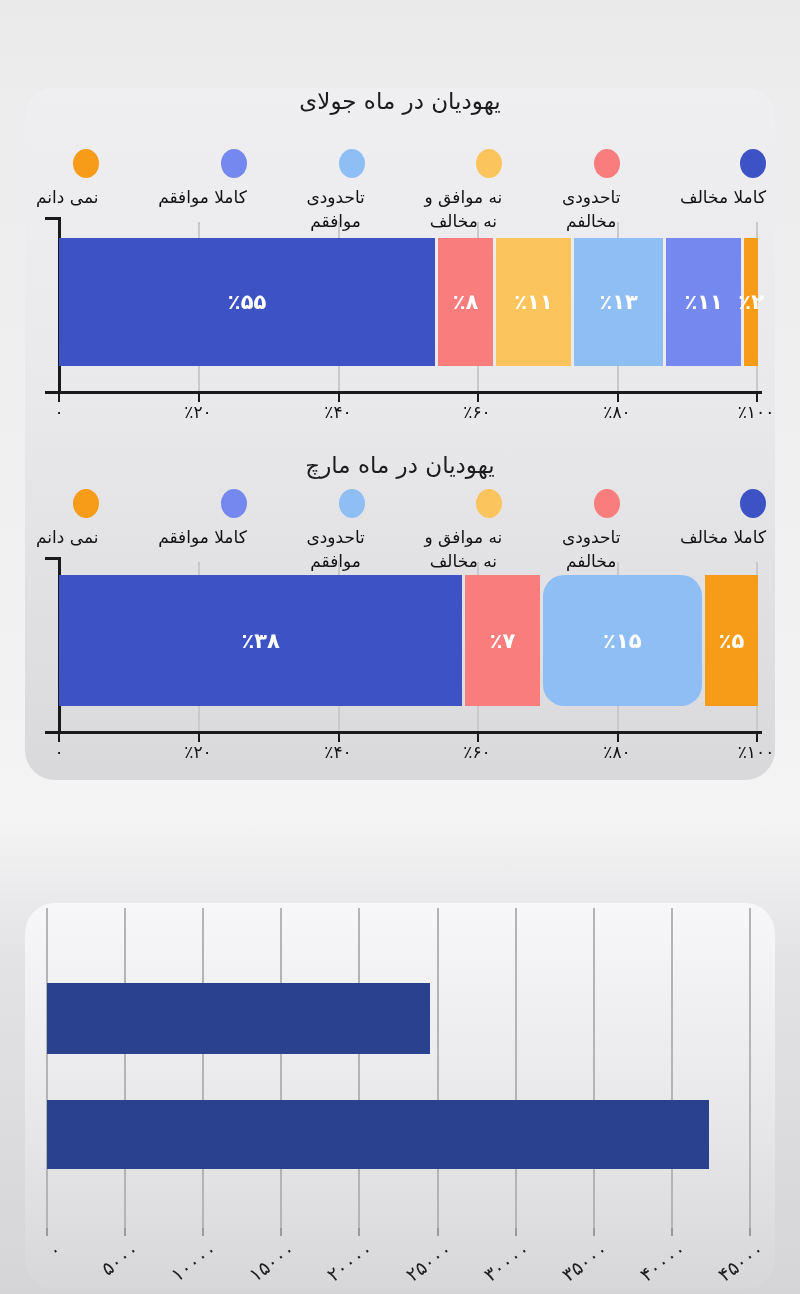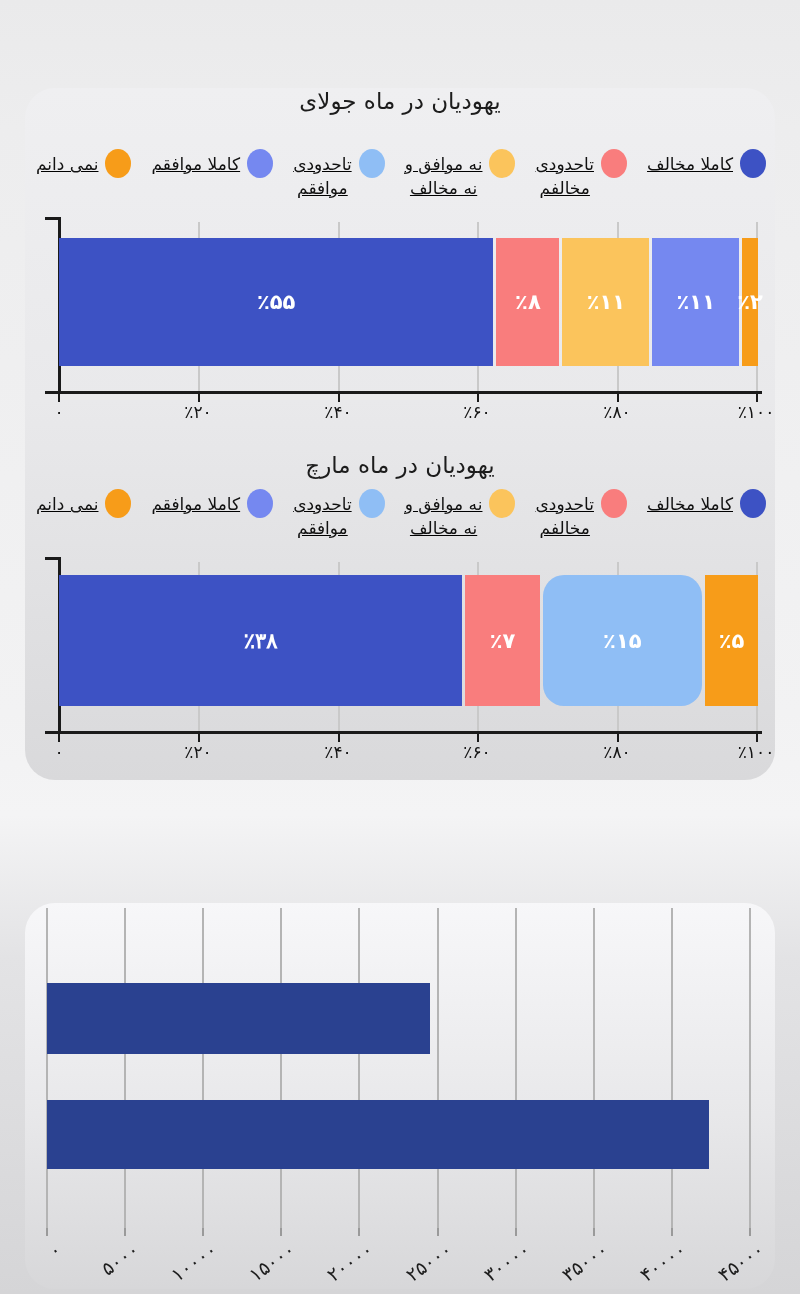--- a/index.html
+++ b/index.html
@@ -32,21 +32,21 @@
 
   .subtitle{
     position:absolute;left:0;width:100%;text-align:center;
     font-size:23px;font-weight:500;color:#1c1c1c;
   }
 
   .legend{
     position:absolute;left:36px;width:730px;
     display:flex;flex-direction:row;justify-content:space-between;align-items:flex-start;
   }
-  .legend-item{display:flex;align-items:flex-start;gap:7px;text-decoration:underline;}
+  .legend-item{display:flex;flex-direction:column;align-items:flex-start;gap:7px;}
   .legend-dot{width:26px;height:29px;border-radius:50%;flex:0 0 auto;margin-top:-3px;}
   .legend-label{display:flex;flex-direction:column;align-items:center;
     font-size:17px;color:#111;line-height:24px;white-space:nowrap;}
 
   .grid-v{position:absolute;width:2px;background:#c9c9c9;}
   .axis{position:absolute;background:#1a1a1a;}
   .tick{position:absolute;width:2px;height:9px;background:#1a1a1a;}
 
   .stackbar{position:absolute;display:flex;flex-direction:row;gap:3px;direction:ltr;}
   .seg{position:relative;height:100%;}
@@ -147,20 +147,23 @@
   <div class="stackbar" style="left:59px;top:238px;width:699px;height:128px;">
     <div class="seg" style="background-color: rgb(61, 82, 196); flex-grow: 55; flex-basis: 0px;">
         <span class="segval">٪۵۵</span>
       </div>
     <div class="seg" style="background-color: rgb(249, 125, 125); flex-grow: 8; flex-basis: 0px;">
         <span class="segval">٪۸</span>
       </div>
     <div class="seg" style="background-color: rgb(251, 196, 92); flex-grow: 11; flex-basis: 0px;">
         <span class="segval">٪۱۱</span>
       </div>
+    <div class="seg" style="background-color: rgb(143, 190, 245); flex-grow: 13; flex-basis: 0px;">
+        <span class="segval">٪۱۳</span>
+      </div>
     <div class="seg" style="background-color: rgb(117, 136, 240); flex-grow: 11; flex-basis: 0px;">
         <span class="segval">٪۱۱</span>
       </div>
     <div class="seg" style="background-color: rgb(247, 156, 25); flex-grow: 2; flex-basis: 0px;">
         <span class="segval">٪۲</span>
       </div>
   </div>
 
   <span class="xlab" style="left:59px;top:402px;">۰</span>
   <span class="xlab" style="left:198px;top:402px;">٪۲۰</span>
@@ -226,21 +229,21 @@
   <div class="axis" style="left:58px;top:557px;width:2.5px;height:176px;"></div>
   <div class="axis" style="left:45px;top:731px;width:717px;height:2.5px;"></div>
   <div class="tick" style="left:58px;top:733px;"></div>
   <div class="tick" style="left:198px;top:733px;"></div>
   <div class="tick" style="left:338px;top:733px;"></div>
   <div class="tick" style="left:477px;top:733px;"></div>
   <div class="tick" style="left:617px;top:733px;"></div>
   <div class="tick" style="left:756px;top:733px;"></div>
 
   <div class="stackbar" style="left:59px;top:575px;width:699px;height:131px;">
-    <div class="seg" style="background-color: rgb(61, 82, 196); flex-grow: 38; flex-basis: 0px; font-family: Liberation Serif, serif;">
+    <div class="seg" style="background-color: rgb(61, 82, 196); flex-grow: 38; flex-basis: 0px;">
         <span class="segval">٪۳۸</span>
       </div>
     <div class="seg" style="background-color: rgb(249, 125, 125); flex-grow: 7; flex-basis: 0px;">
         <span class="segval">٪۷</span>
       </div>
     <div class="seg" style="background-color: rgb(143, 190, 245); flex-grow: 15; flex-basis: 0px; border-radius: 21px;">
         <span class="segval">٪۱۵</span>
       </div>
     <div class="seg" style="background-color: rgb(247, 156, 25); flex-grow: 5; flex-basis: 0px;">
         <span class="segval">٪۵</span>

